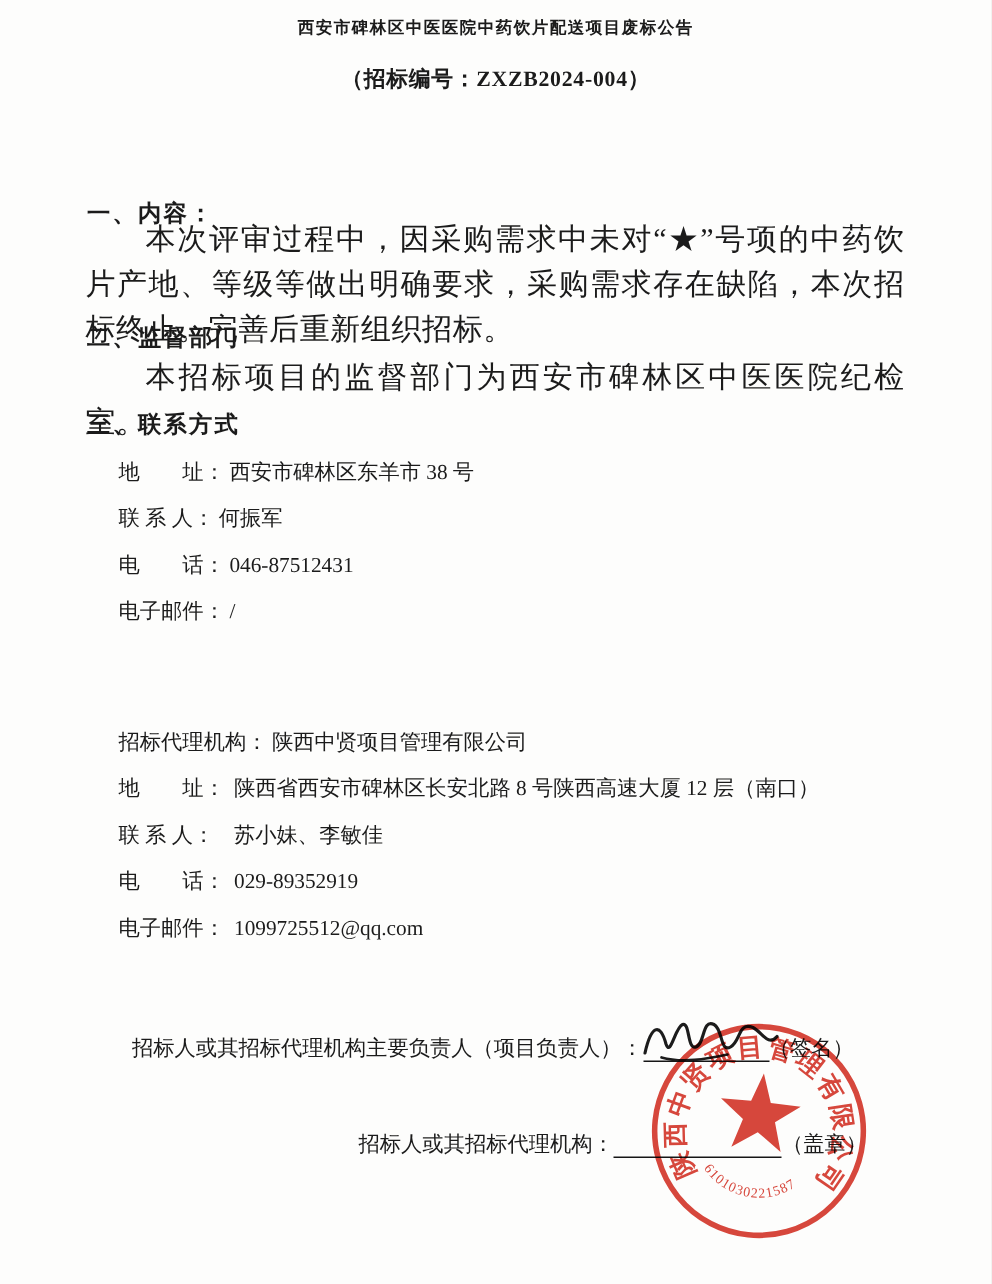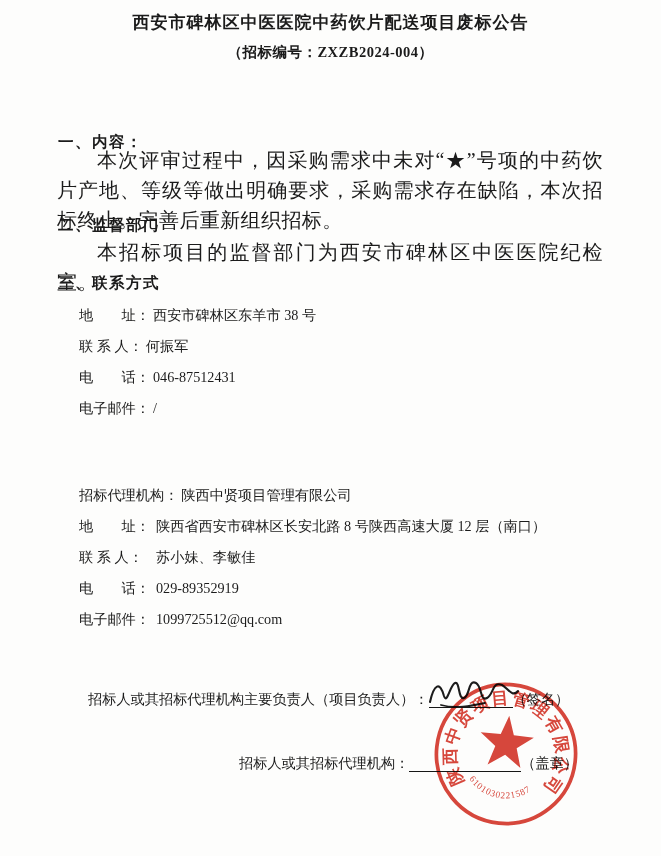--- a/index.html
+++ b/index.html
@@ -4,21 +4,21 @@
 <style>
   html,body { margin:0; padding:0; background:#e9e9e7; }
   .page {
     position:relative; width:661px; height:856px; margin:0 auto;
     background:#fdfdfc; overflow:hidden;
     font-family:"Liberation Serif","DejaVu Serif",serif;
     color:#1b1b1b;
   }
   .doc-title {
     position:absolute; top:11px; left:0; width:100%;
-    text-align:center; font-size:17px; font-weight:bold; letter-spacing:1px;
+    text-align:center; font-size:11px; font-weight:bold; letter-spacing:1px;
   }
   .doc-subtitle {
     position:absolute; top:43px; left:0; width:100%;
     text-align:center; font-size:14.5px; font-weight:bold; letter-spacing:0.5px;
   }
   .sec-heading {
     position:absolute; left:58px; font-size:15.5px; font-weight:bold; letter-spacing:1.5px;
   }
   .h1 { top:132px; } .h2 { top:215px; } .h3 { top:273px; }
   .para {

